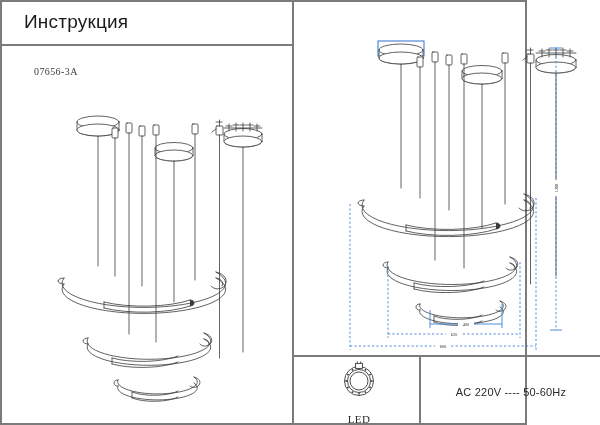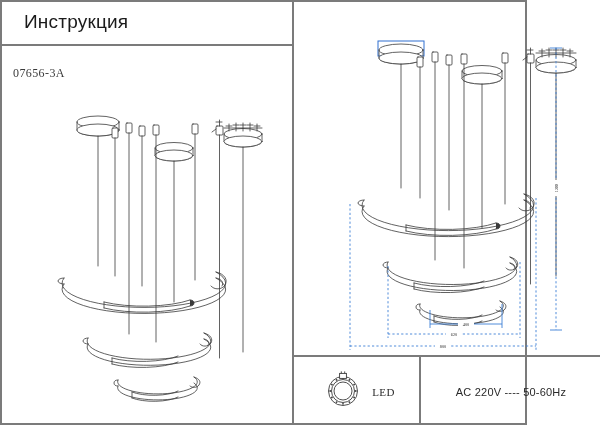--- a/index.html
+++ b/index.html
@@ -9,31 +9,31 @@
   #sheet{position:relative;width:527px;height:425px;box-sizing:border-box;
          border:2px solid #7b7b7b;background:#fff;}
 
   
   .vline{position:absolute;top:0;bottom:0;width:2px;background:#7b7b7b;}
   .hline{position:absolute;height:2px;background:#7b7b7b;}
 
   
   #header-title{position:absolute;left:22px;top:9px;font-size:19px;
                 letter-spacing:.2px;color:#1b1b1b;white-space:nowrap;}
-  #model-code{position:absolute;left:11px;top:64px;font-size:12px;
+  #model-code{position:absolute;left:32px;top:64px;font-size:10px;
               letter-spacing:.4px;color:#3a3a3a;white-space:nowrap;
               font-family:"Liberation Serif",serif;}
 
   
   .draw{position:absolute;}
   .draw svg{display:block;}
 
   
   #led-cell{position:absolute;left:296px;top:357px;width:122px;height:66px;
-            display:flex;align-items:center;justify-content:center;gap:9px;}
+            display:flex;align-items:center;justify-content:center;gap:9px;flex-direction:column;}
   #led-label{font-size:11px;color:#2a2a2a;font-family:"Liberation Serif",serif;
              letter-spacing:.3px;}
   #volt-cell{position:absolute;left:420px;top:357px;width:178px;height:66px;
              display:flex;align-items:center;justify-content:center;}
   #volt-text{font-size:11px;color:#2a2a2a;font-family:Liberation Sans, sans-serif;
              letter-spacing:.2px;white-space:nowrap;}
 </style>
 </head>
 <body>
 

